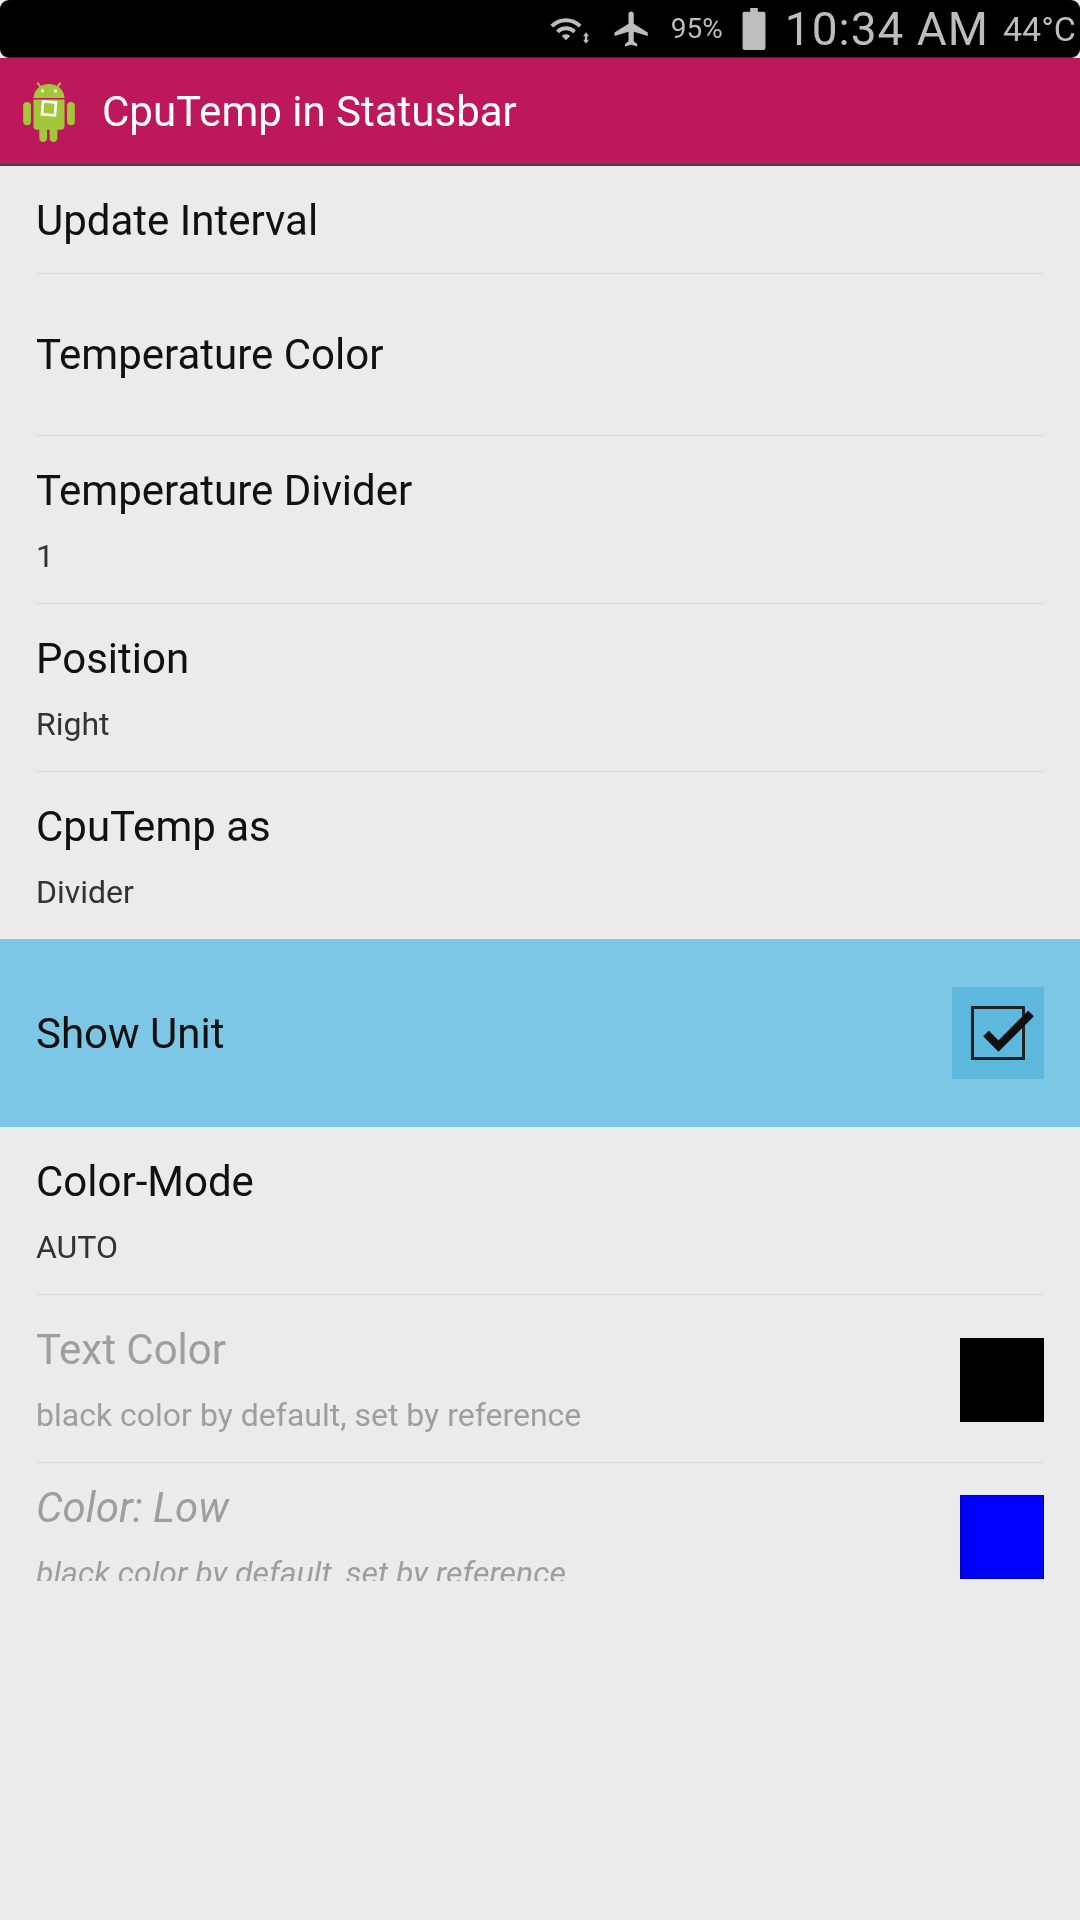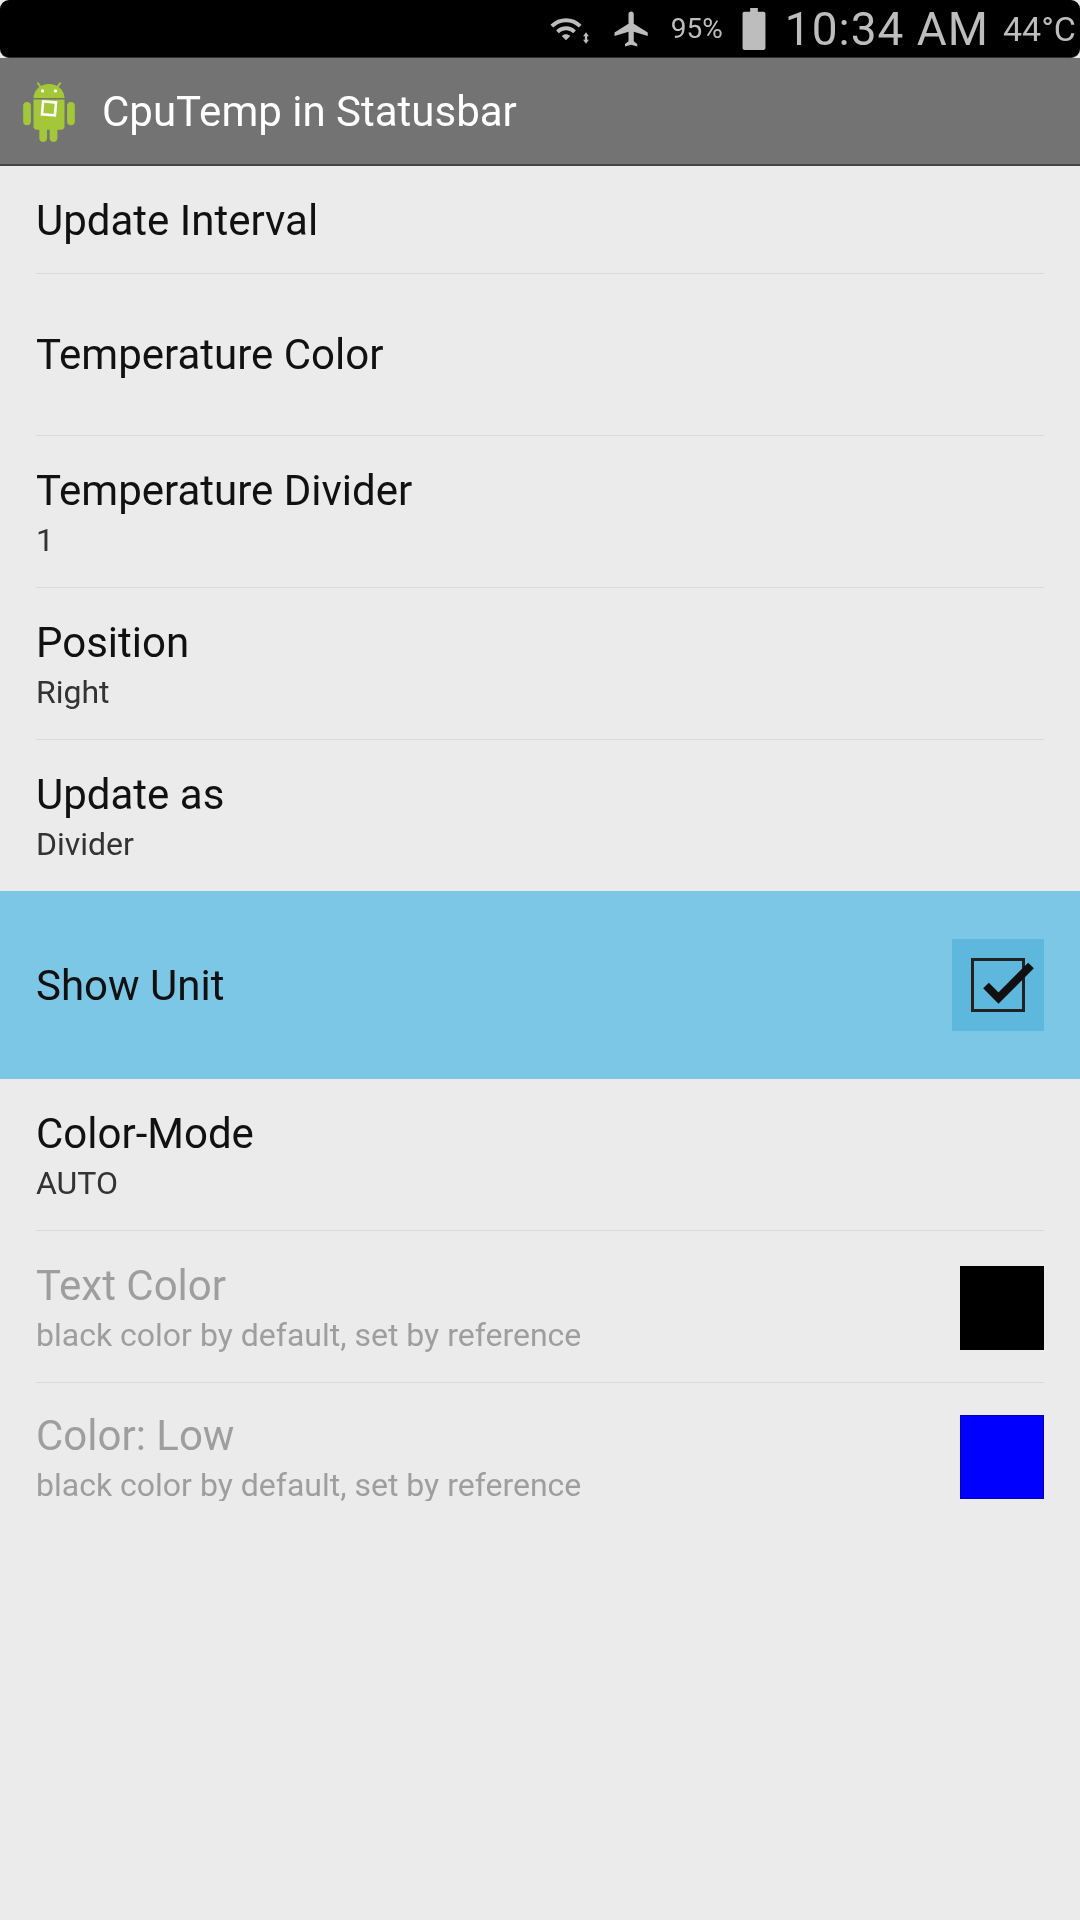--- a/index.html
+++ b/index.html
@@ -21,21 +21,21 @@
   }
   .status-bar .icon { display: inline-flex; align-items: center; }
   .status-bar svg { fill: #bdbdbd; }
   .status-battery-pct { font-size: 28px; }
   .status-time { font-size: 46px; letter-spacing: 1px;}
   .status-temp { font-size: 34px; margin-left: -4px;}
 
   
   .action-bar {
     height: 108px;
-    background: #737373;
+    background: #be185d;
     display: flex;
     align-items: center;
     padding: 0 18px;
     gap: 22px;
     border-bottom: 2px solid #444;
   }
   .action-bar .title {
     color: #fff;
     font-size: 42px;
     font-weight: 400;
@@ -48,21 +48,21 @@
     padding: 0 36px;
   }
   .row {
     padding: 30px 0 28px 0;
     border-bottom: 1px solid #d9d9d9;
     display: flex;
     align-items: center;
     justify-content: space-between;
   }
   .row:last-child { border-bottom: none; }
-  .row .texts { display: flex; flex-direction: column; gap: 6px; }
+  .row .texts { display: flex; flex-direction: column; gap: 22px; }
   .row .title { font-size: 42px; color: #111; font-weight: 400; }
   .row .subtitle { font-size: 32px; color: #333; font-weight: 400; }
   .row.disabled .title { color: #9e9e9e; }
   .row.disabled .subtitle { color: #9e9e9e; }
 
   
   .row.highlight {
     background: #7cc6e6;
     margin: 0 -36px;
     padding-left: 36px;
@@ -86,21 +86,21 @@
   .checkbox-inner svg { position: absolute; top: -8px; left: 2px; }
 
   
   .swatch {
     width: 84px; height: 84px;
     border: 1px solid rgba(0,0,0,0.25);
   }
 
   .no-sub .title { padding: 20px 0; }
   .row.no-sub { padding: 36px 0;}
-  .row.cut { padding-bottom: 0; border-bottom: none; overflow: hidden; height: 118px;}
+  .row.cut { padding-bottom: 0; border-bottom: none; overflow: hidden; height: 118px; font-style: italic;}
   .row.cut .subtitle{ white-space: nowrap;}
 </style>
 </head>
 <body>
 
 <div class="status-bar">
   <span class="icon">
     <svg width="38" height="34" viewBox="0 0 24 24">
         <path d="M1 9l2 2c4.97-4.97 13.03-4.97 18 0l2-2C16.93 2.93 7.07 2.93 1 9zm8 8l3 3 3-3c-1.66-1.66-4.34-1.66-6 0zm-4-4l2 2c2.76-2.76 7.24-2.76 10 0l2-2c-3.87-3.87-10.13-3.87-14 0z"></path>
       </svg>
@@ -166,21 +166,21 @@
 
   <div class="row">
     <div class="texts">
       <span class="title">Position</span>
       <span class="subtitle">Right</span>
     </div>
   </div>
 
   <div class="row" style="border-bottom:none;">
     <div class="texts">
-      <span class="title">Update as</span>
+      <span class="title">CpuTemp as</span>
       <span class="subtitle">Divider</span>
     </div>
   </div>
 
   <div class="row highlight">
     <div class="texts">
       <span class="title">Show Unit</span>
     </div>
     <div class="checkbox">
       <div class="checkbox-inner">

